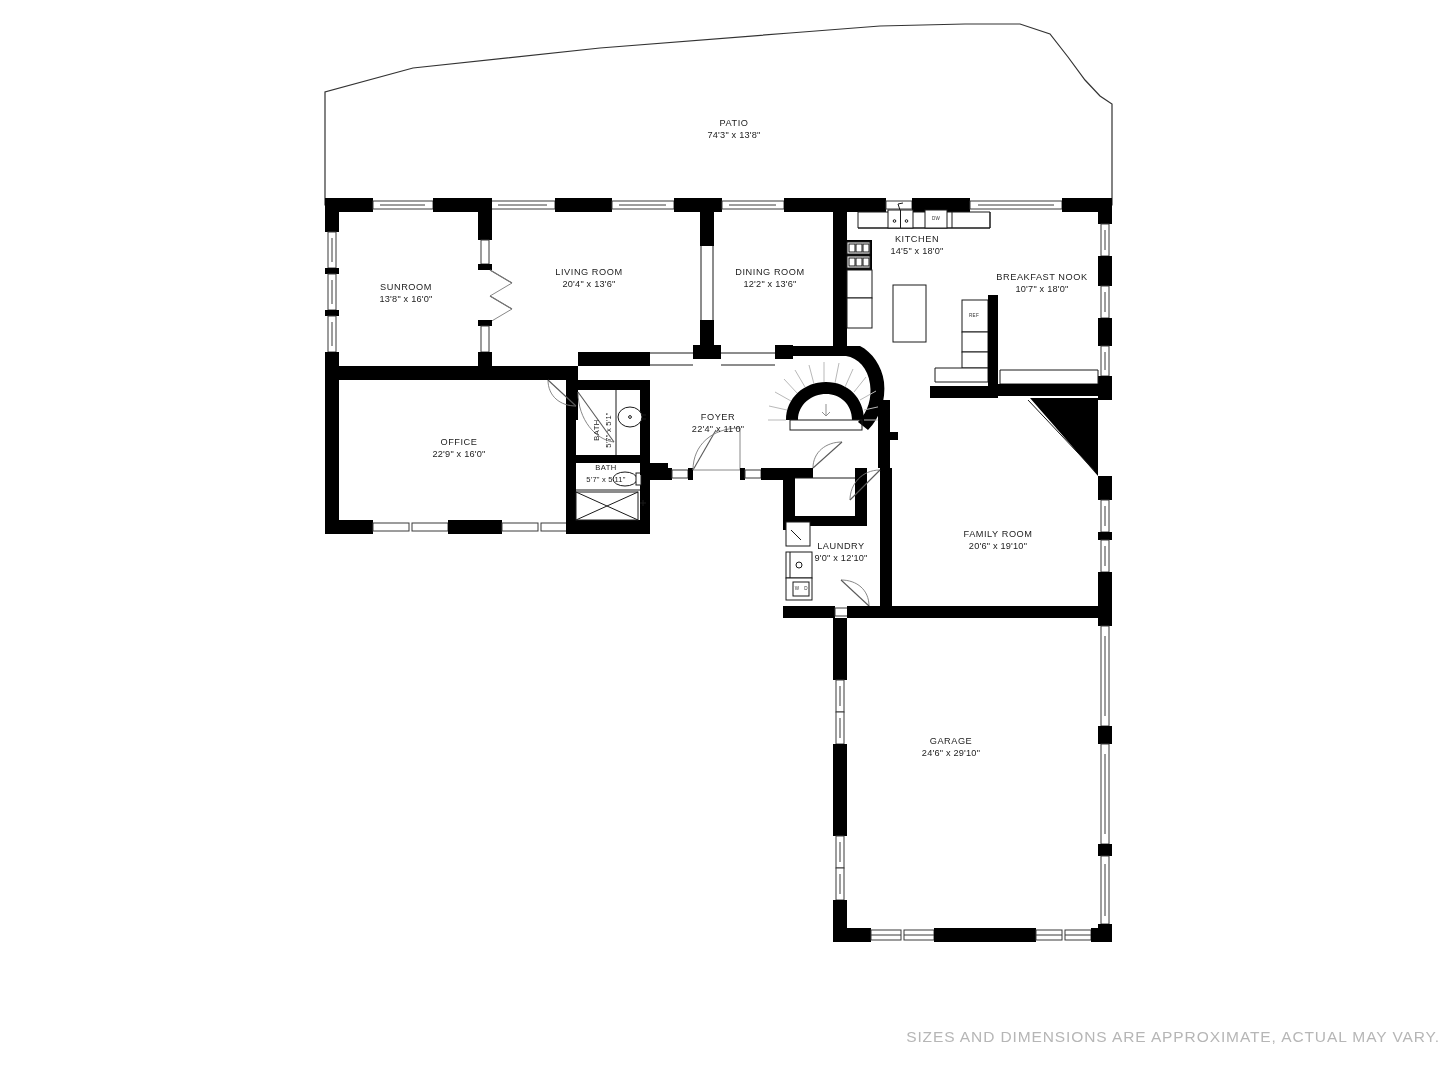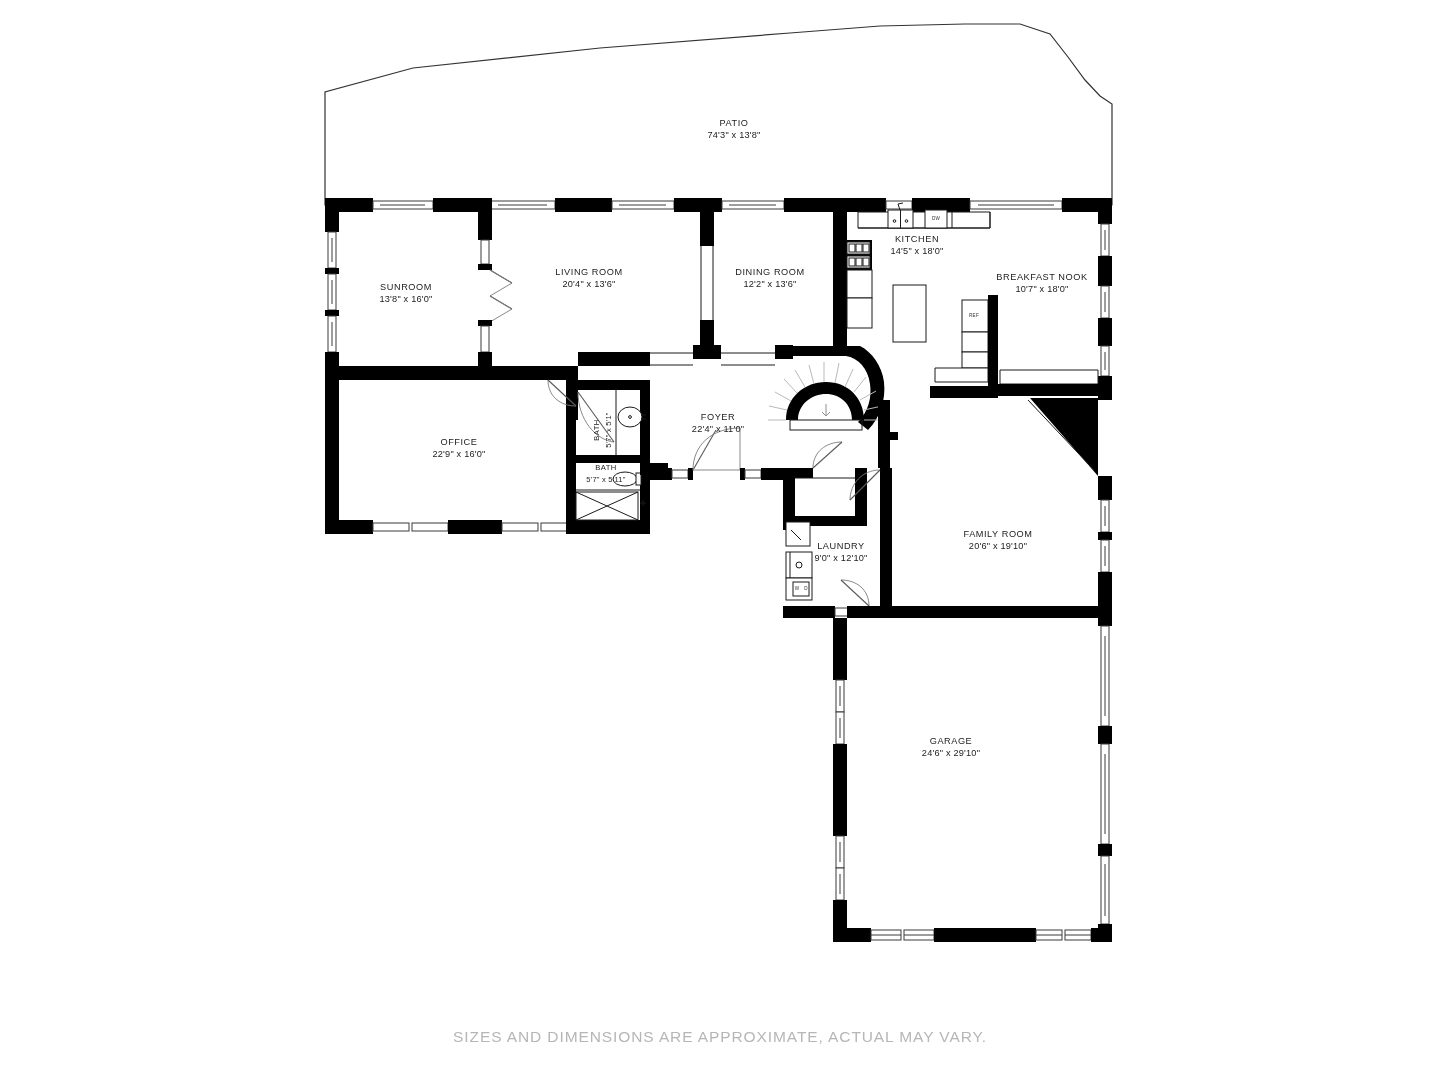--- a/index.html
+++ b/index.html
@@ -62,21 +62,21 @@
     letter-spacing: 0.2px;
     fill: #333333;
     text-anchor: middle;
     dominant-baseline: middle;
   }
   #footer-note {
     position: absolute;
     left: 0;
     top: 1028px;
     width: 1440px;
-    text-align: center;
+    text-align: right;
     font-family: "Liberation Sans", sans-serif;
     font-size: 15.5px;
     letter-spacing: 0.9px;
     color: #b6b6b6;
     white-space: nowrap;
   }
 </style>
 </head>
 <body>
 

